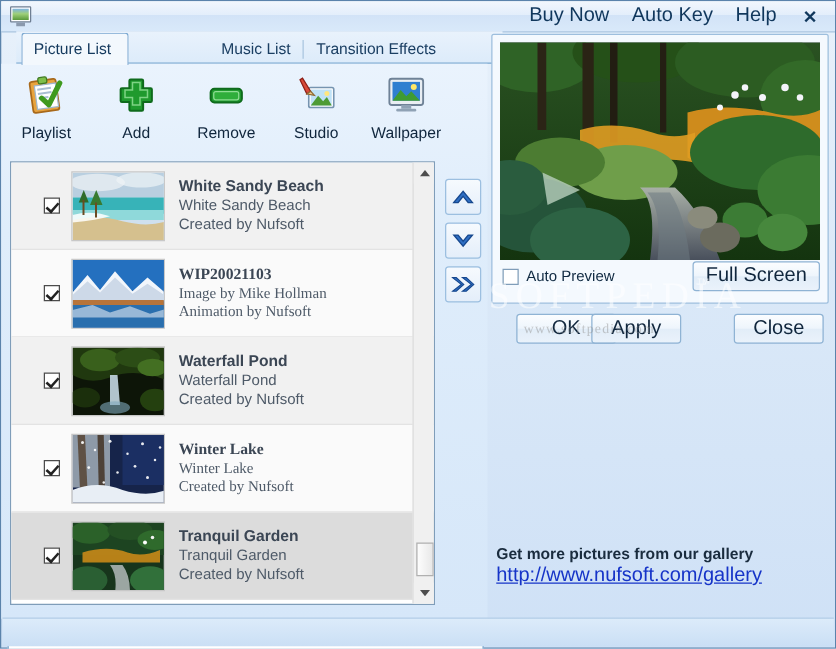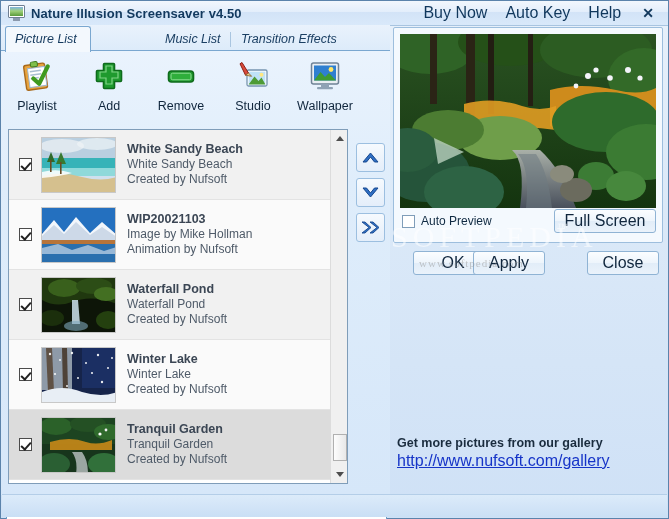--- a/index.html
+++ b/index.html
@@ -48,23 +48,22 @@
   }
   .title-menu .closebtn{
     font-size:14px;color:#10375c;padding:0 10px 0 12px;line-height:24px;font-weight:bold;
   }
 
   
   .leftpane{
     position:absolute;left:0;top:24px;width:389px;height:470px;
   }
   .tabstrip{
-    position:absolute;left:0;top:0;width:389px;height:26px;
+    position:absolute;left:12px;top:0;width:389px;height:26px;
     background:linear-gradient(to bottom,#e9f2fc,#dcebfa);
-    font-style:italic;
   }
   .tabstrip .underline{
     position:absolute;left:0;bottom:0;width:389px;height:1px;background:#7aa7d0;
   }
   .tab{
     position:absolute;top:3px;height:23px;box-sizing:border-box;
     font-size:12.5px;color:#153a5e;line-height:22px;padding:0 9px;white-space:nowrap;
   }
   .tab.inactive{ color:#1b3f63; }
   .tab.inactive .sep{
@@ -94,24 +93,24 @@
   .icon-box{height:40px;display:flex;align-items:center;justify-content:center;}
 
   
   .listbox{
     position:absolute;left:7px;top:78px;width:340px;height:355px;
     box-sizing:border-box;border:1px solid #7f9db9;background:#ffffff;
     overflow:hidden;
   }
   .row{
     position:relative;height:70px;box-sizing:border-box;
-    border-bottom:1px solid #e3e3e3;display:flex;align-items:center;
+    border-bottom:1px solid #e3e3e3;display:flex;align-items:center;padding-left:16px;
   }
   .row.alt{background:#f1f1f1;}
-  .row.plain{background:#fafafa;}
+  .row.plain{background:#fafafa;font-family:Liberation Serif, serif;}
   .row.sel{background:#dcdcdc;}
   .row .chk{
     width:13px;height:13px;box-sizing:border-box;margin-left:10px;margin-right:9px;
     border:1px solid #4b4b4b;background:#fff;position:relative;flex:0 0 auto;
   }
   .row .chk::after{
     content:"";position:absolute;left:3px;top:1px;width:4px;height:8px;
     border:solid #222;border-width:0 2px 2px 0;transform:rotate(42deg);
   }
   .thumb{
@@ -229,21 +228,20 @@
 <body>
 
 <div class="window">
 
   <div class="titlebar">
     <div class="title-icon">
       <div class="mon"></div>
         <div class="scr"></div>
         <div class="stand"></div>
     </div>
-    <div class="title-text">Nature Illusion Screensaver v4.50</div>
     <div class="title-menu">
       <div class="mi">Buy Now</div>
       <div class="mi">Auto Key</div>
       <div class="mi">Help</div>
       <div class="closebtn">✕</div>
     </div>
   </div>
 
   <div class="leftpane">
 

